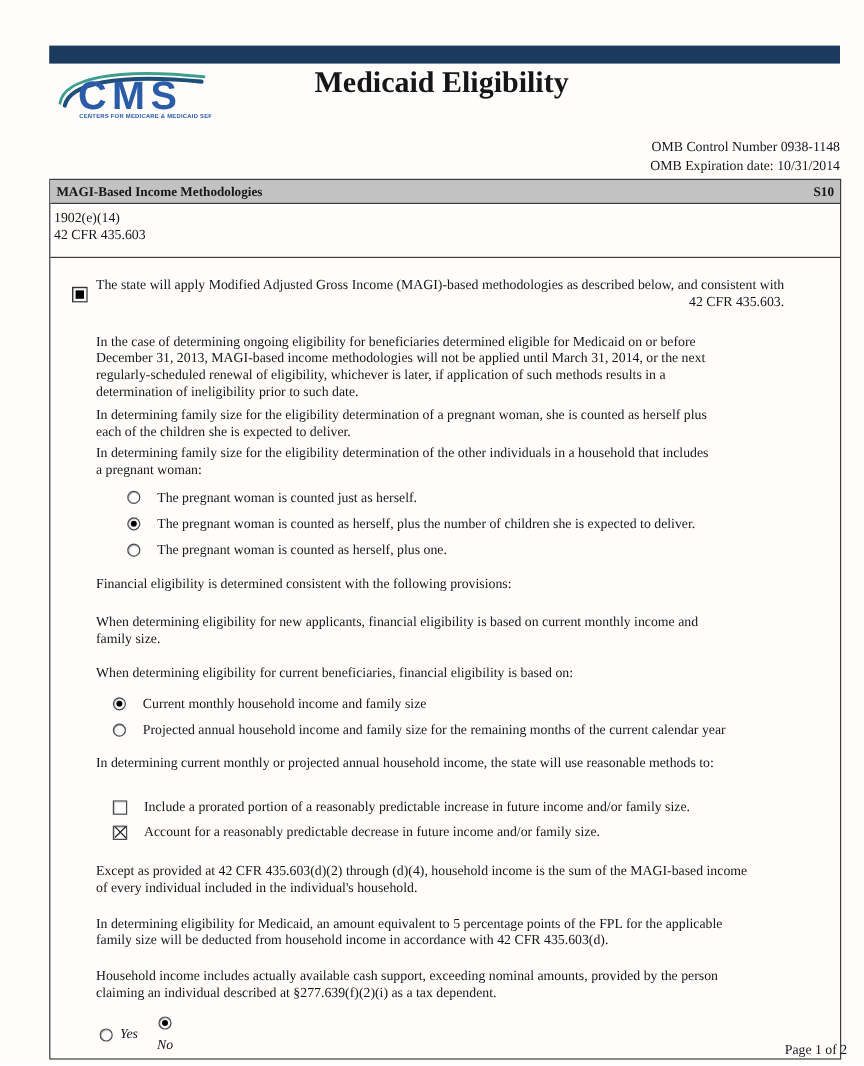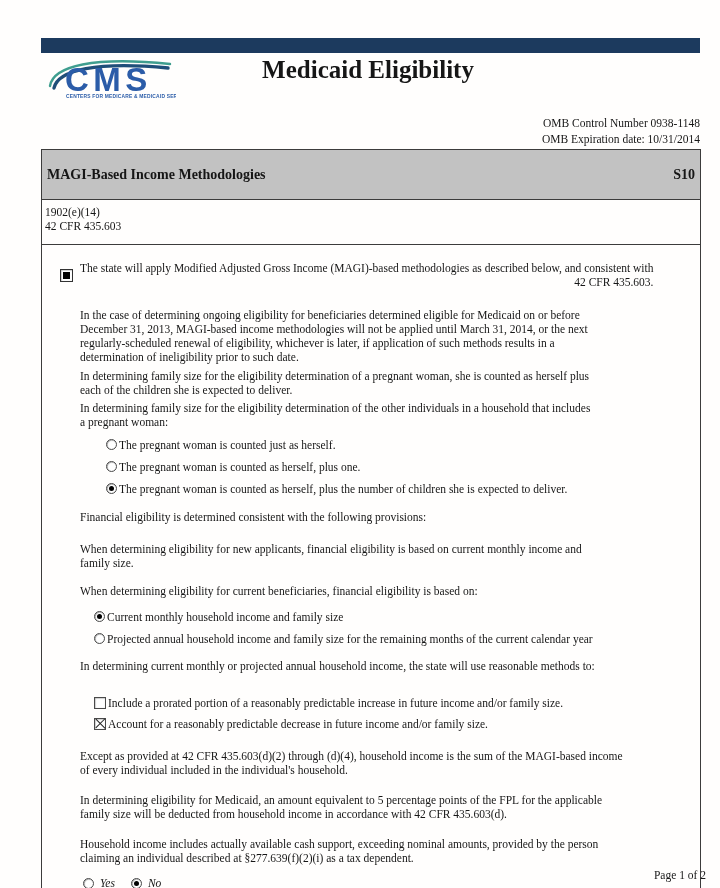--- a/index.html
+++ b/index.html
@@ -17,39 +17,39 @@
   .swoosh-navy { fill:none; stroke:#1f4e79; stroke-width:3.4; stroke-linecap:round; }
 
   .doc-title { position:absolute; left:368px; top:56px; transform:translateX(-50%);
     margin:0; font-size:25px; line-height:28px; font-weight:bold; white-space:nowrap; }
 
   .omb { position:absolute; top:116px; right:20px; text-align:right; line-height:15.5px; }
 
   .section { position:absolute; left:41px; top:149px; width:660px; box-sizing:border-box;
     border:1px solid #3c3c3c; background:#fffefd; }
   .section-header { display:flex; justify-content:space-between; align-items:center;
-    background:#c2c2c2; border-bottom:1px solid #3c3c3c; height:19px; padding:15px 5px;
-    font-weight:bold; font-size:14px; }
+    background:#c2c2c2; border-bottom:1px solid #3c3c3c; height:19px; padding:0 5px;
+    font-weight:bold; font-size:11px; }
   .citations { padding:5px 5px 11px 3px; border-bottom:1px solid #3c3c3c; line-height:14px; }
   .content { padding:16px 25px 4px 18px; }
 
   .para { white-space:pre-line; margin:0 0 0 20px; }
   .text { white-space:pre-line; }
 
   .row { display:flex; gap:7px; }
   .statement { align-items:center;text-align:right; }
-  .opt { display:flex; gap:2px; align-items:flex-start; margin-bottom:8px;text-align:right; }
+  .opt { display:flex; gap:14px; align-items:flex-start; margin-bottom:8px;text-align:right; }
   .opt:last-child { margin-bottom:0; }
   .cbopt { margin-bottom:7px; }
   .grp-pregnant { margin-left:46px; }
   .grp-income   { margin-left:34px; }
   .grp-methods  { margin-left:34px; }
   .yesno { margin-left:23px; display:flex; align-items:center; gap:8px;font-style:italic; }
   .yn-item { display:flex; align-items:center; gap:6px; }
-  .yn-item + .yn-item { margin-left:8px; }
+  .yn-item + .yn-item { margin-left:8px;flex-direction:column; }
 
   .mt4{margin-top:4px}.mt5{margin-top:5px}.mt7{margin-top:23px}.mt9{margin-top:9px}
   .mt11{margin-top:11px}.mt12{margin-top:12px}.mt13{margin-top:13px}.mt14{margin-top:14px}
   .mt16{margin-top:16px}.mt18{margin-top:18px}.mt19{margin-top:19px}
 
   .radio { box-sizing:border-box; flex:none; width:11px; height:11px; margin-top:1px;
     border:1px solid #4a4a4a; border-radius:50%; background:#fff;
     box-shadow:inset 0.5px 0.5px 1px rgba(0,0,0,.45); position:relative; }
   .radio.selected::after { content:""; position:absolute; left:2px; top:2px;
     width:5px; height:5px; border-radius:50%; background:#000; }
@@ -115,26 +115,26 @@
 each of the children she is expected to deliver.</div>
       <div class="para mt4">In determining family size for the eligibility determination of the other individuals in a household that includes
 a pregnant woman:</div>
 
       <div class="grp-pregnant mt9">
         <div class="opt">
           <span class="radio"></span>
           <span>The pregnant woman is counted just as herself.</span>
         </div>
         <div class="opt">
+          <span class="radio selected"></span>
+          <span>The pregnant woman is counted as herself, plus the number of children she is expected to deliver.</span>
+        </div>
+        <div class="opt">
           <span class="radio"></span>
           <span>The pregnant woman is counted as herself, plus one.</span>
-        </div>
-        <div class="opt">
-          <span class="radio selected"></span>
-          <span>The pregnant woman is counted as herself, plus the number of children she is expected to deliver.</span>
         </div>
       </div>
 
       <div class="para mt14">Financial eligibility is determined consistent with the following provisions:</div>
       <div class="para mt18">When determining eligibility for new applicants, financial eligibility is based on current monthly income and
 family size.</div>
       <div class="para mt14">When determining eligibility for current beneficiaries, financial eligibility is based on:</div>
 
       <div class="grp-income mt12">
         <div class="opt">

